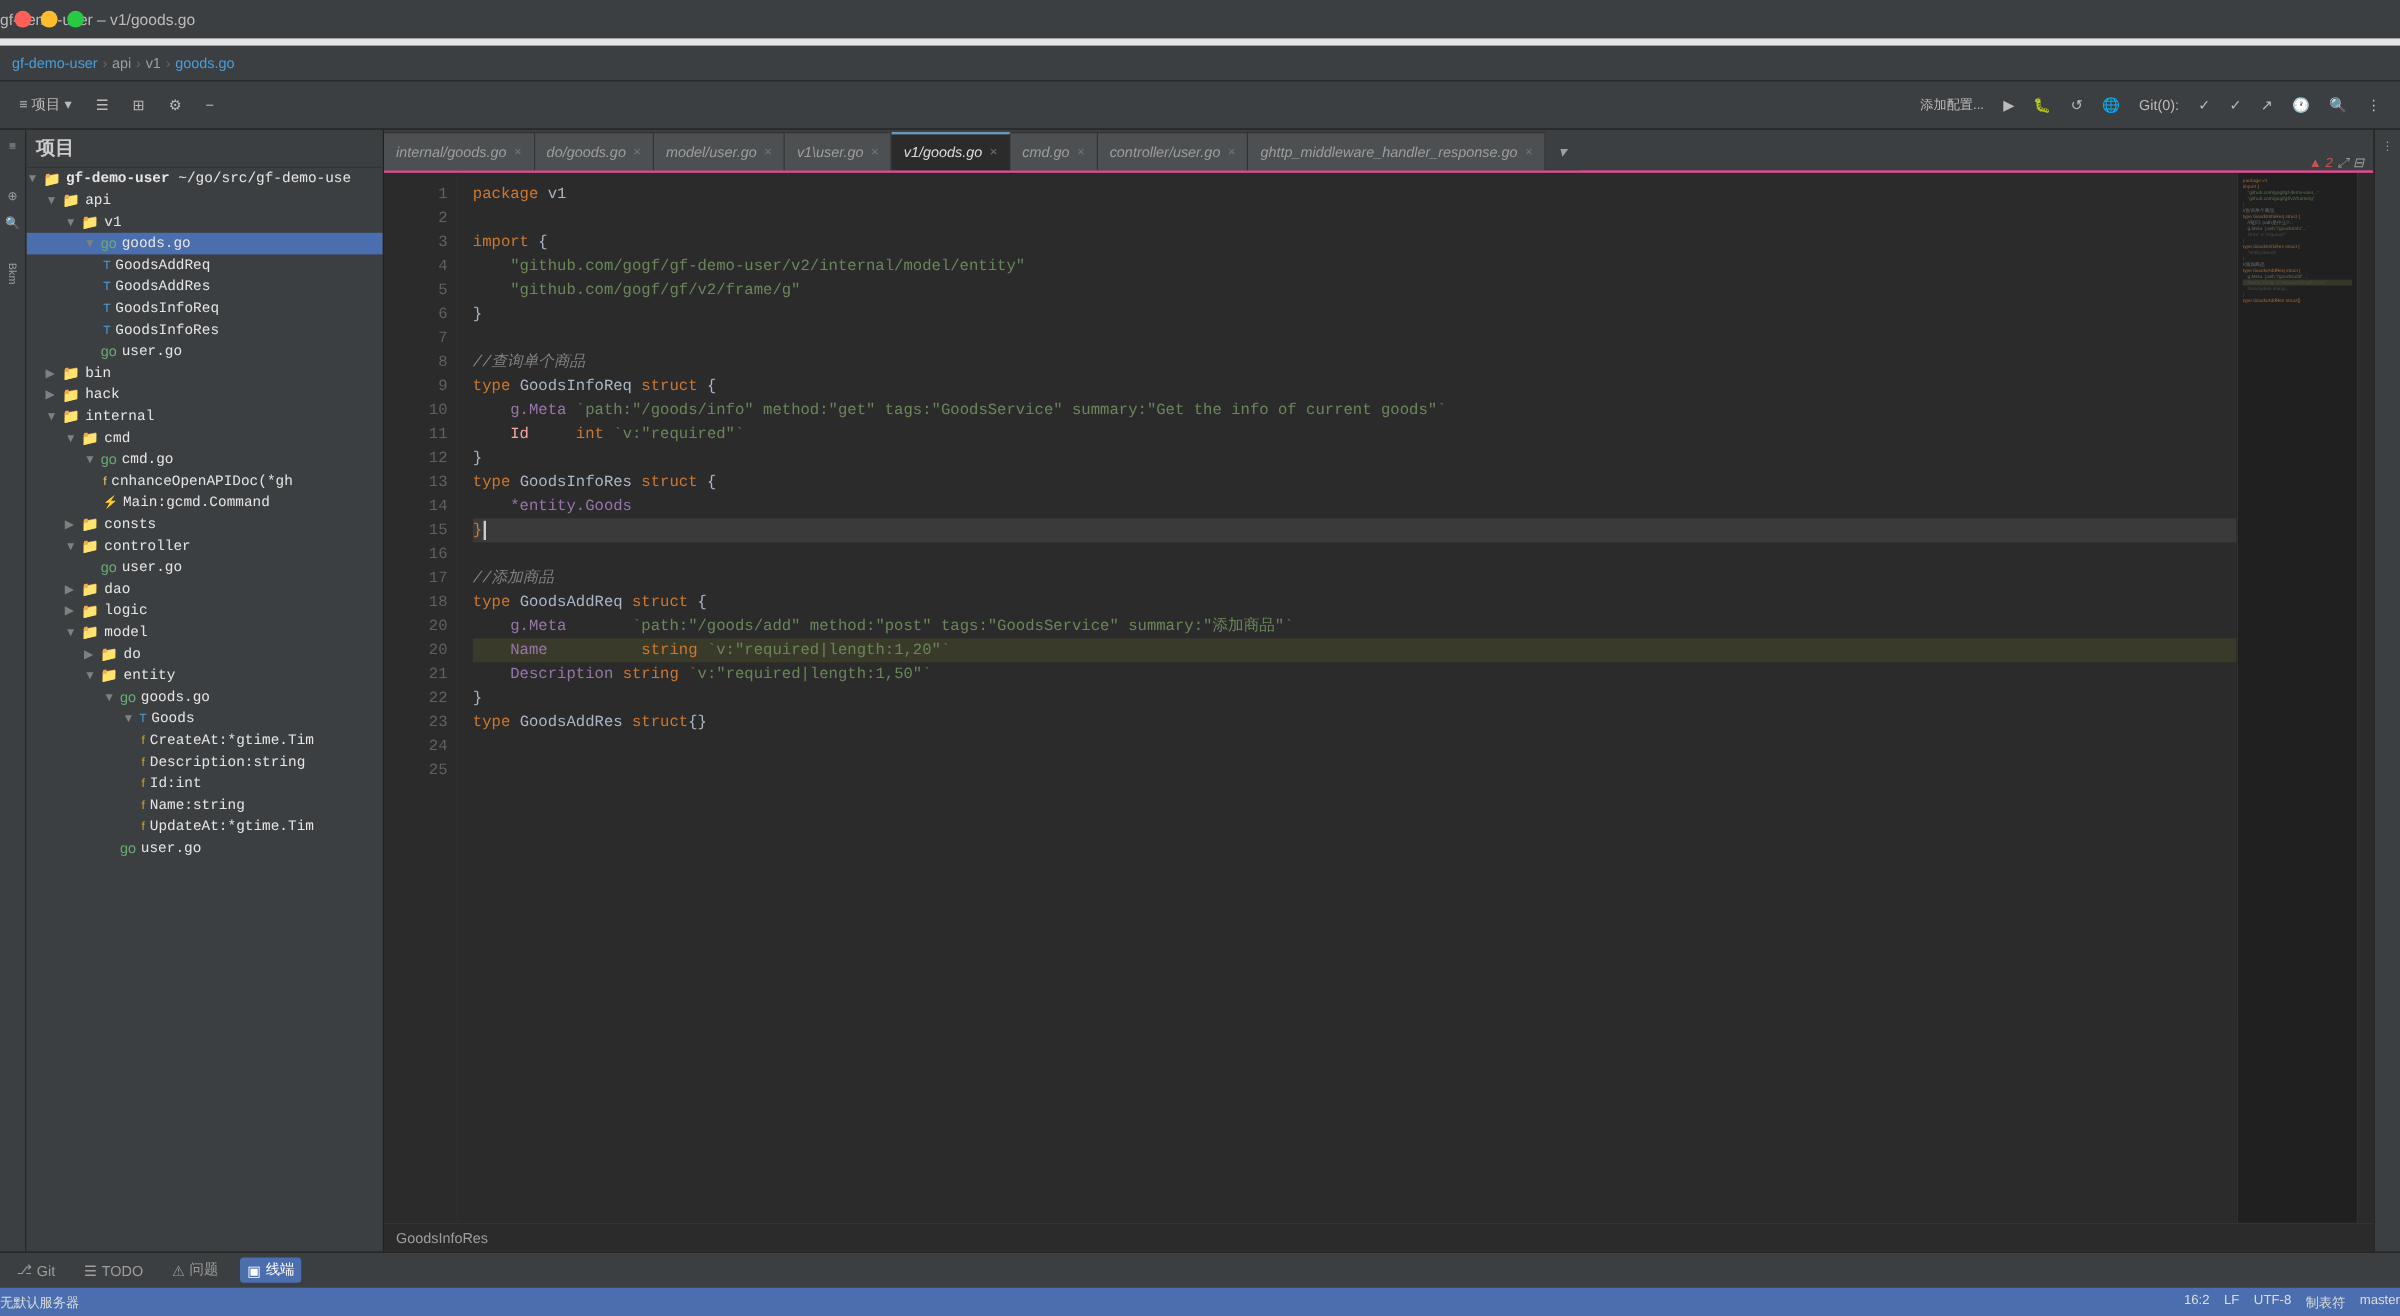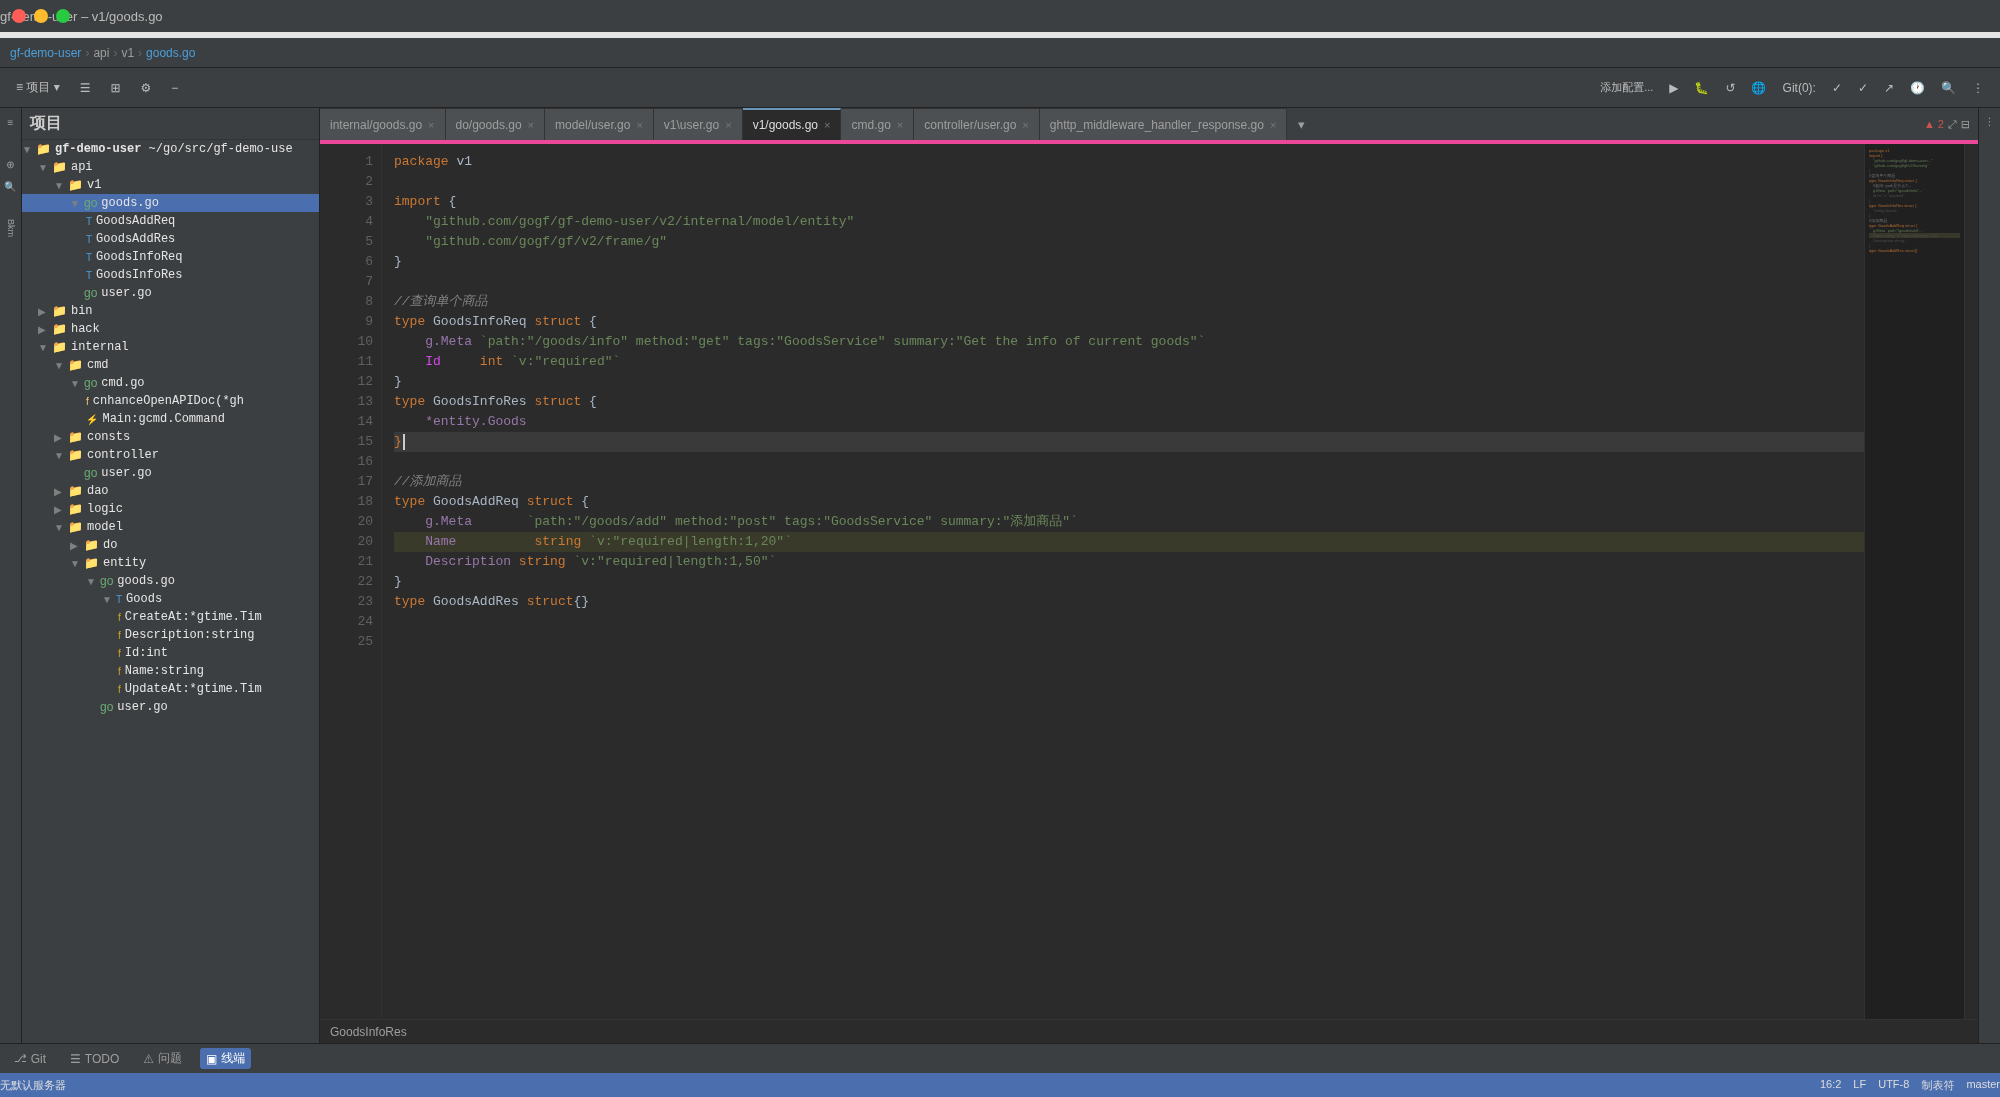--- a/index.html
+++ b/index.html
@@ -158,22 +158,24 @@
     .tree-label { color: #e5e5e5; font-family: Liberation Mono, monospace; }
     .folder-icon { color: #dcb67a; }
     .go-icon { color: #6aab73; }
     .struct-icon { color: #4a9eda; font-size: 10px; }
     .field-icon { color: #d4a520; font-size: 10px; }
     
     .tabs-bar {
       height: 36px;
       background: #3c3f41;
       display: flex;
-      border-bottom: 4px solid #ec4899;
+      align-items: flex-end;
+      border-bottom: 2px solid #ec4899;
       overflow-x: auto;
+      font-style: italic;
     }
     .tab {
       display: flex;
       align-items: center;
       padding: 0 10px;
       height: 32px;
       background: #4c5052;
       border-right: 1px solid #333;
       border-top: 1px solid #333;
       font-size: 12px;
@@ -743,21 +745,21 @@
         <div class="code-line"><span class="kw">package</span> <span style="color:#a9b7c6;">v1</span></div>
         <div class="code-line"></div>
         <div class="code-line"><span class="kw">import</span> {</div>
         <div class="code-line">    <span class="import-path">"github.com/gogf/gf-demo-user/v2/internal/model/entity"</span></div>
         <div class="code-line">    <span class="import-path">"github.com/gogf/gf/v2/frame/g"</span></div>
         <div class="code-line">}</div>
         <div class="code-line"></div>
         <div class="code-line"><span class="comment">//查询单个商品</span></div>
         <div class="code-line"><span class="kw">type</span> <span style="color:#a9b7c6;">GoodsInfoReq</span> <span class="kw">struct</span> {</div>
         <div class="code-line">    <span style="color:#9876aa;">g.Meta</span> <span class="tag">`path:"/goods/info" method:<span style="color:#6a8759;">"get"</span> tags:<span style="color:#6a8759;">"GoodsService"</span> summary:<span style="color:#6a8759;">"Get the info of current goods"</span>`</span></div>
-        <div class="code-line">    <span style="color:#d946ef;">Id</span>     <span class="kw">int</span> <span class="tag">`v:<span style="color:#6a8759;">"required"</span>`</span></div>
+        <div class="code-line">    <span style="color:#fca5a5;">Id</span>     <span class="kw">int</span> <span class="tag">`v:<span style="color:#6a8759;">"required"</span>`</span></div>
         <div class="code-line">}</div>
         <div class="code-line"><span class="kw">type</span> <span style="color:#a9b7c6;">GoodsInfoRes</span> <span class="kw">struct</span> {</div>
         <div class="code-line">    <span style="color:#9876aa;">*entity.Goods</span></div>
         <div class="code-line cursor-line"><span style="color:#cc7832;">}</span><span style="display:inline-block; width:2px; height:16px; background:#ccc; vertical-align:middle; margin-left:1px;"></span></div>
         <div class="code-line"></div>
         <div class="code-line"><span class="comment">//添加商品</span></div>
         <div class="code-line"><span class="kw">type</span> <span style="color:#a9b7c6;">GoodsAddReq</span> <span class="kw">struct</span> {</div>
         <div class="code-line">    <span style="color:#9876aa;">g.Meta</span>       <span class="tag">`path:<span style="color:#6a8759;">"/goods/add"</span> method:<span style="color:#6a8759;">"post"</span> tags:<span style="color:#6a8759;">"GoodsService"</span> summary:<span style="color:#6a8759;">"添加商品"</span>`</span></div>
         <div class="code-line highlighted">    <span style="color:#9876aa;">Name</span>          <span class="kw">string</span> <span class="tag">`v:<span style="color:#6a8759;">"required|length:1,20"</span>`</span></div>
         <div class="code-line">    <span style="color:#9876aa;">Description</span> <span class="kw">string</span> <span class="tag">`v:<span style="color:#6a8759;">"required|length:1,50"</span>`</span></div>

